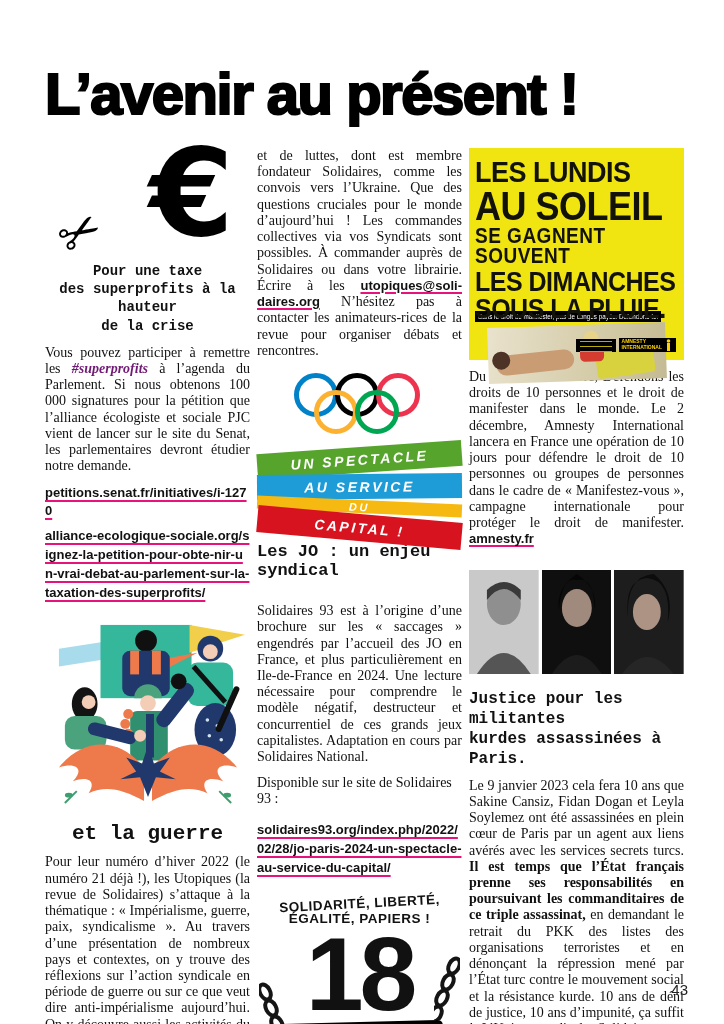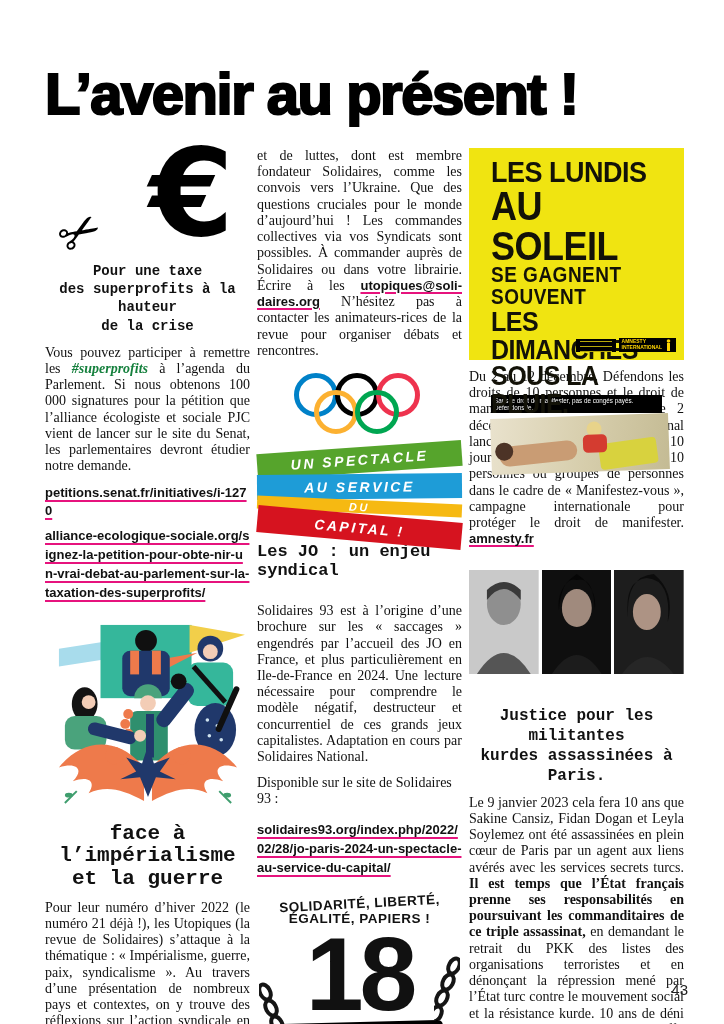--- a/index.html
+++ b/index.html
@@ -6,21 +6,21 @@
   .page{position:relative;width:724px;height:1024px;background:#fff;overflow:hidden;
         font-family:"Liberation Serif",serif;color:#111;}
   .title{position:absolute;top:60px;left:45px;width:660px;margin:0;
          font-family:"Liberation Sans",sans-serif;font-weight:900;font-size:58px;
          letter-spacing:-1.5px;-webkit-text-stroke:2.2px #000;color:#000;white-space:nowrap;}
   .columns{position:absolute;top:148px;left:45px;display:grid;
            grid-template-columns:205px 205px 215px;column-gap:7px;}
   .col{display:block;}
   .body{font-size:14px;line-height:1.16;text-align:justify;margin:0;}
   .sansbold{font-family:Liberation Mono, monospace;font-weight:bold;}
-  .pink{color:#15803d;}
+  .pink{color:#701a75;}
   .linkline{display:block;font-family:"Liberation Sans",sans-serif;font-weight:bold;
             font-size:13px;line-height:1.45;color:#111;word-break:break-all;
             text-decoration:underline;text-decoration-color:#e6137d;
             text-decoration-thickness:2px;text-underline-offset:3px;cursor:pointer;}
   .inlinelink{font-family:"Liberation Sans",sans-serif;font-weight:bold;font-size:13px;
             color:#111;text-decoration:underline;text-decoration-color:#e6137d;
             text-decoration-thickness:2px;text-underline-offset:2px;cursor:pointer;}
   
   .euro-wrap{position:relative;height:104px;margin-top:0;}
   .euro{position:absolute;right:16px;top:-16px;font-family:"DejaVu Sans",sans-serif;
@@ -63,21 +63,21 @@
   .big18{font-family:"Liberation Sans",sans-serif;font-weight:900;font-size:104px;
          line-height:0.88;letter-spacing:-4px;margin-top:2px;}
   .chain{position:absolute;}
   .chain.left{left:2px;top:86px;}
   .chain.right{right:2px;top:60px;transform:scaleX(-1);}
   .date-banner{display:inline-block;background:#000;color:#fff;
          font-family:"Liberation Sans",sans-serif;font-weight:bold;font-size:15px;
          padding:3px 16px;border-radius:5px;transform:rotate(-1.5deg);margin-top:2px;
          letter-spacing:1px;}
   
-  .amnesty{position:relative;background:#f0e411;height:212px;padding:9px 22px 0;box-sizing:border-box;}
+  .amnesty{position:relative;background:#f0e411;height:212px;padding:9px 6px 0;box-sizing:border-box;}
   .am-lines{font-family:"Liberation Sans",sans-serif;font-weight:900;color:#131208;
             transform:scaleY(1.12);transform-origin:top left;}
   .am-l{line-height:0.98;letter-spacing:-0.5px;}
   .am-l.a1{font-size:27px;}
   .am-l.a2{font-size:36px;}
   .am-l.a3{font-size:19px;letter-spacing:0.5px;}
   .am-l.a4{font-size:25px;}
   .am-l.a5{font-size:25px;}
   .am-bar{margin-top:6px;width:fit-content;background:#000;color:#fff;
           font-family:"Liberation Sans",sans-serif;font-size:6.3px;padding:2px 3px;}
@@ -97,21 +97,21 @@
   .am-logos{position:absolute;right:8px;bottom:8px;display:flex;gap:3px;align-items:flex-end;}
   .am-tag{width:40px;height:13px;background:#000;
           background-image:repeating-linear-gradient(#000 0 2px,#b8a90a 2px 3px,#000 3px 5px);
           background-size:80% 100%;background-repeat:no-repeat;background-position:center;}
   .am-logo{display:flex;align-items:center;gap:2px;background:#000;color:#ffd400;
            font-family:"Liberation Sans",sans-serif;font-weight:bold;font-size:5px;
            line-height:1.15;padding:2px 3px;height:14px;box-sizing:border-box;}
   .am-body{margin-top:9px;}
   .kphoto{display:flex;gap:3px;height:104px;margin-top:22px;}
   .kpanel{flex:1;overflow:hidden;}
-  .kurdes-heading{margin-top:32px;text-align:center;font-size:16px;line-height:1.25;}
+  .kurdes-heading{margin-top:15px;text-align:left;font-size:16px;line-height:1.25;}
   .kurdes-heading span{display:block;}
   .kurdes-body{margin-top:9px;}
   .pagenum{position:absolute;right:36px;bottom:26px;font-family:"Liberation Sans",sans-serif;
            font-size:15px;color:#222;}
 </style>
 </head>
 <body>
 
 <div class="page">
 
@@ -189,21 +189,20 @@
           <g stroke="#3f9e6e" stroke-width="2" fill="#3f9e6e">
             <line x1="16" y1="186" x2="28" y2="174"></line>
               <ellipse cx="20" cy="178" rx="3" ry="1.5"></ellipse>
             <line x1="184" y1="186" x2="172" y2="174"></line>
               <ellipse cx="180" cy="178" rx="3" ry="1.5"></ellipse>
           </g>
         </svg>
       </div>
 
       <div class="synd-heading sansbold">
-        <span>face à l’impérialisme</span>
         <span>et la guerre</span>
       </div>
 
       <p class="body synd-body">Pour leur numéro d’hiver 2022 (le numéro 21 déjà !), les Utopiques (la revue de Solidaires) s’attaque à la thématique : « Impérialisme, guerre, paix, syndicalisme ». Au travers d’une présentation de nombreux pays et contextes, on y trouve des réflexions sur l’action syndicale en période de guerre ou sur ce que veut dire anti-impérialisme aujourd’hui. On y découvre aussi les activités du Réseau syndical international de Solidarité</p>
     </div>
 
     <div class="col">
 
       <p class="body"><span>et de luttes, dont est membre fondateur Solidaires, comme les convois vers l’Ukraine. Que des questions cruciales pour le monde d’aujourd’hui ! Les commandes collectives via vos Syndicats sont possibles. À commander auprès de Solidaires ou dans votre librairie. Écrire à les </span><span class="inlinelink">utopiques@soli-daires.org</span><span> N’hésitez pas à contacter les animateurs-rices de la revue pour organiser débats et rencontres.</span></p>
 

